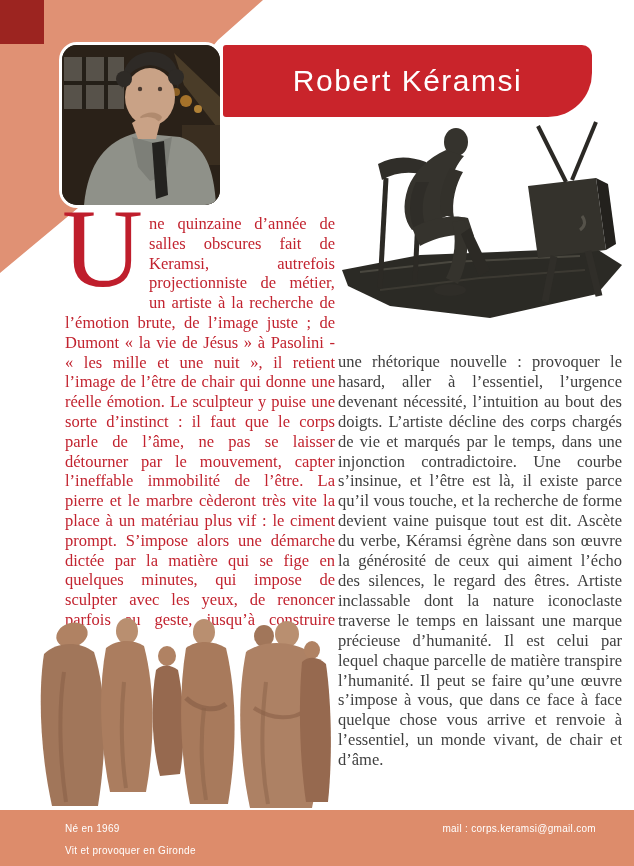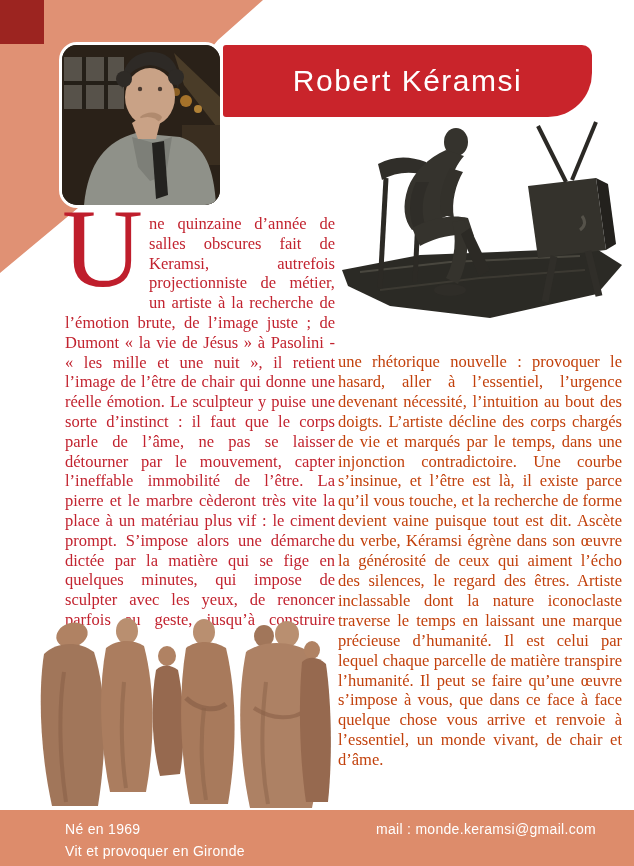--- a/index.html
+++ b/index.html
@@ -19,26 +19,26 @@
         font-weight:400;letter-spacing:1.5px;}
   
   .sculpture{position:absolute;left:330px;top:120px;width:302px;height:218px;}
   
   .col-left{position:absolute;left:65px;top:214px;width:270px;font-size:16.5px;line-height:19.8px;
         color:#C2232F;text-align:justify;text-align-last:justify;}
   .dropcap-spacer{float:left;width:84px;height:80px;}
   .dropcap{position:absolute;left:-3px;top:-8px;font-size:112px;line-height:84px;color:#BF1E2C;
         font-family:"Liberation Serif",serif;}
   .col-right{position:absolute;left:338px;top:352px;width:284px;font-size:16.5px;line-height:19.9px;
-        color:#c2410c;text-align:justify;}
+        color:#404040;text-align:justify;}
   
   .figures{position:absolute;left:28px;top:612px;width:305px;height:200px;}
   
   .footer{position:absolute;left:0;top:810px;width:634px;height:56px;background:#DD8C6B;
-        color:#ffffff;font-family:"Liberation Sans",sans-serif;font-size:14px;letter-spacing:.3px;}
+        color:#ffffff;font-family:"Liberation Sans",sans-serif;font-size:10px;letter-spacing:.3px;}
   .footer-left{position:absolute;left:65px;top:8px;line-height:22px;}
   .footer-right{position:absolute;right:38px;top:8px;line-height:22px;text-align:right;}
 </style>
 </head>
 <body>
 
 <div class="page">
 
   <div class="salmon-shape"></div>
   <div class="corner-square"></div>
@@ -129,17 +129,17 @@
       <path d="M274,50 C270,94 272,150 278,190 L300,190 C305,142 303,86 298,52 C290,44 280,44 274,50 Z" fill="#96694f"></path>
     </svg>
   </div>
 
   <div class="footer">
     <div class="footer-left">
       <div>Né en 1969</div>
       <div>Vit et provoquer en Gironde</div>
     </div>
     <div class="footer-right">
-      <div>mail : monde.keramsi@gmail.com</div>
+      <div>mail : corps.keramsi@gmail.com</div>
     </div>
   </div>
 
 </div>
 
 </body></html>

